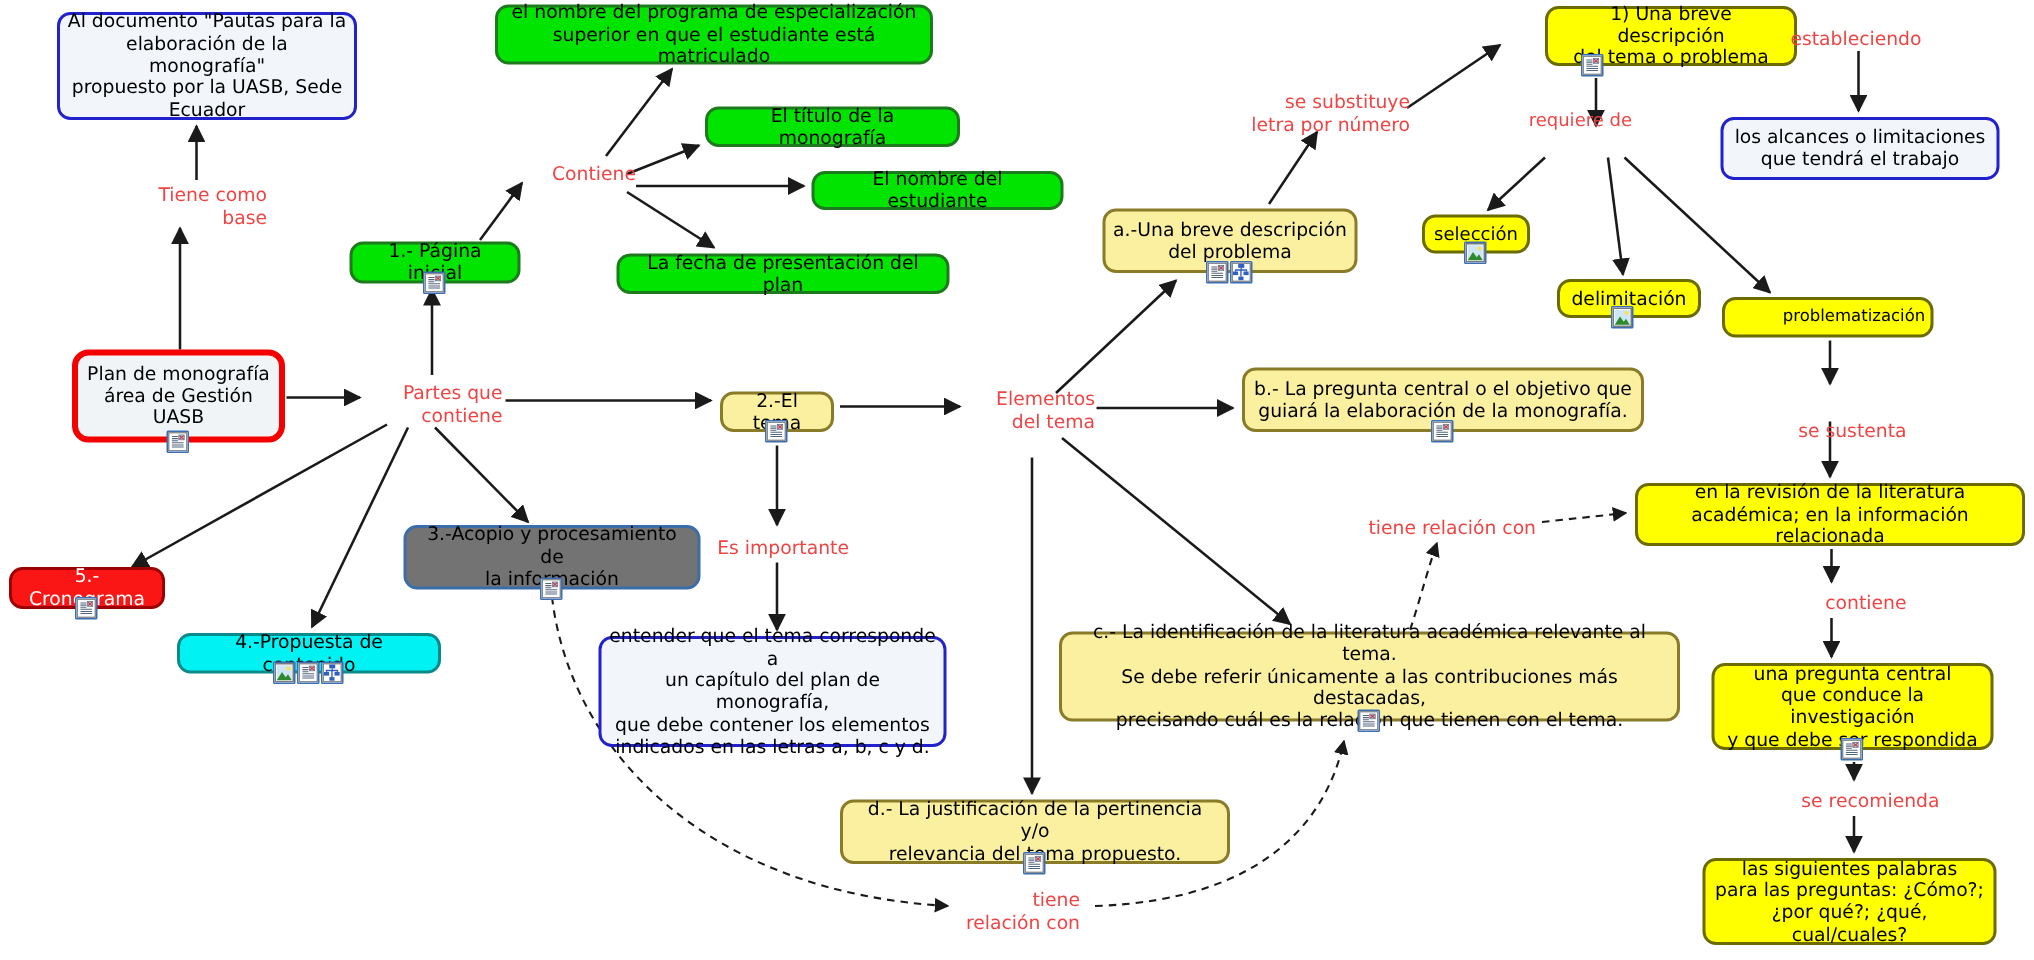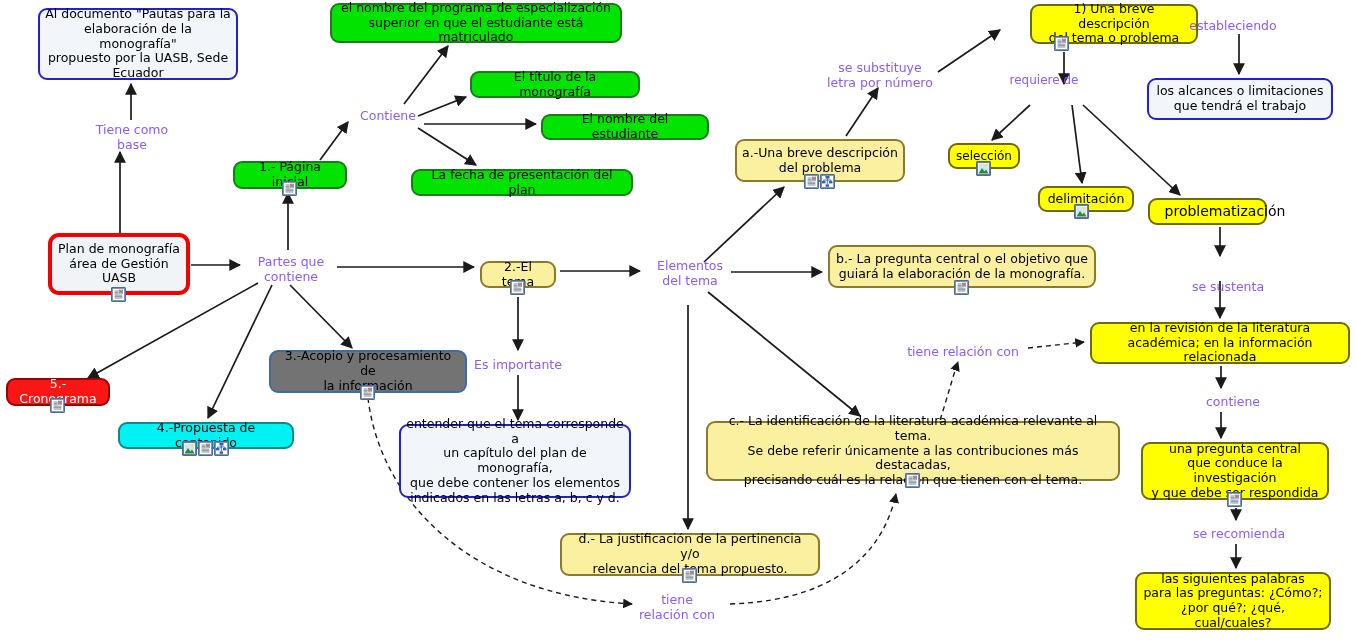--- a/index.html
+++ b/index.html
@@ -74,22 +74,22 @@
   }
   .n-red-outline {
     background: #f1f4f6;
     border: 4px solid #f40000;
     color: #000000;
     border-radius: 11px;
   }
   
   .linklabel {
     position: absolute;
-    text-align: center;
-    color: #8b5cf6;
+    text-align: right;
+    color: #ef4444;
     background: transparent;
     line-height: 1.2;
     z-index: 6;
     white-space: pre-line;
   }
   
   .iconbar {
     position: absolute;
     display: flex;
     gap: 1px;
@@ -257,21 +257,21 @@
       <div class="iconbar" style="left: 1074px; top: 204px;">
         <div class="ricon">
           <svg width="13" height="13" viewBox="0 0 13 13">
             <rect x="0.5" y="0.5" width="12" height="12" fill="#ffffff" stroke="#7a7a7a" stroke-width="1"></rect>
             <rect x="1.5" y="1.5" width="10" height="10" fill="#cfe6f7"></rect>
             <path d="M1.5 11.5 L5 6 L7.5 9.5 L9 7.5 L11.5 11.5 Z" fill="#2f8a2f"></path>
             <circle cx="9.3" cy="3.6" r="1.3" fill="#ffe14d"></circle>
           </svg>
         </div>
       </div>
-      <div class="node n-yellow-bright" style="left: 1148px; top: 198px; width: 119px; height: 27px; font-size: 14px; padding-left: 35px;">
+      <div class="node n-yellow-bright" style="left: 1148px; top: 198px; width: 141px; height: 27px; font-size: 11px; padding-left: 35px;">
         <span class="txt" style="white-space: pre-line;">problematización</span>
       </div>
       <div class="node n-red-outline" style="left: 48px; top: 233px; width: 142px; height: 62px; font-size: 12.5px;">
         <span class="txt" style="white-space: pre-line;">Plan de monografía
 área de Gestión
 UASB</span>
       </div>
       <div class="iconbar" style="left: 111px; top: 287px;">
         <div class="ricon">
           <svg width="13" height="13" viewBox="0 0 13 13">

